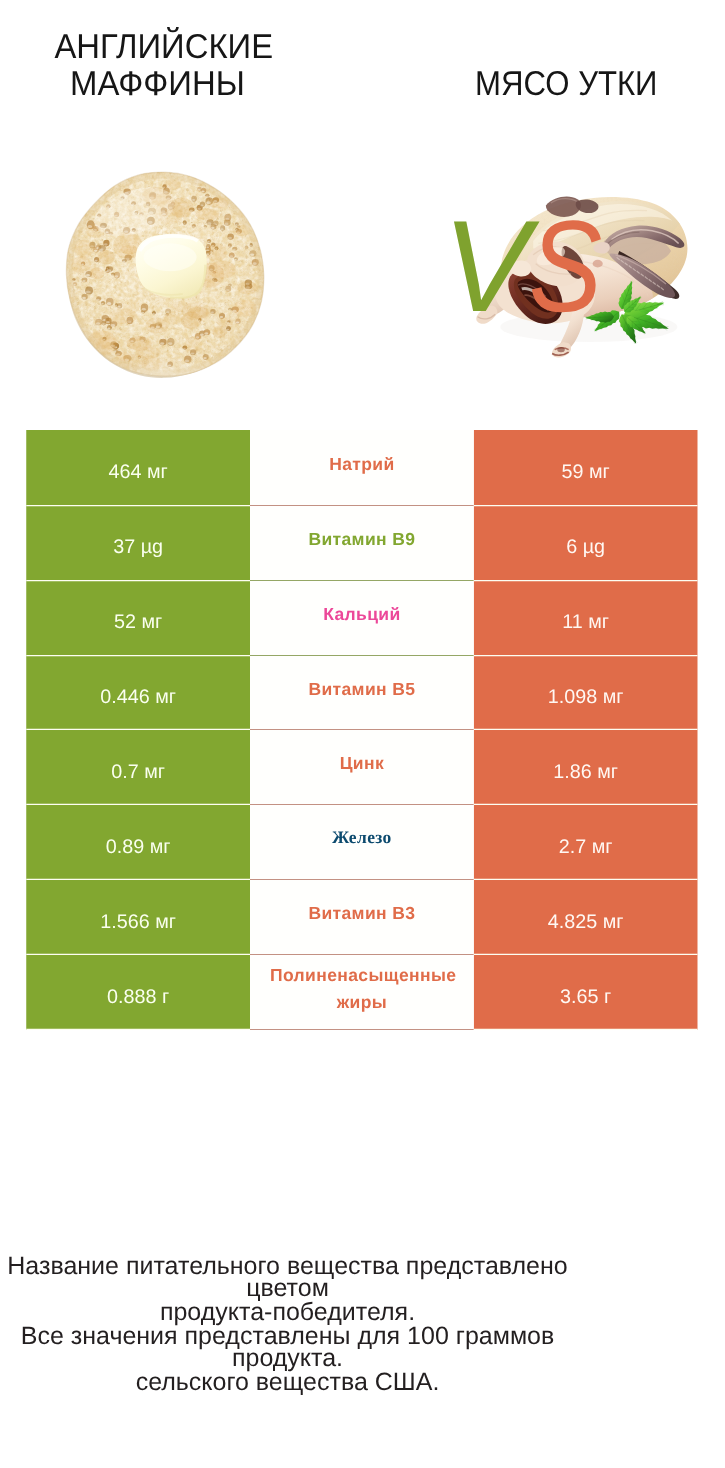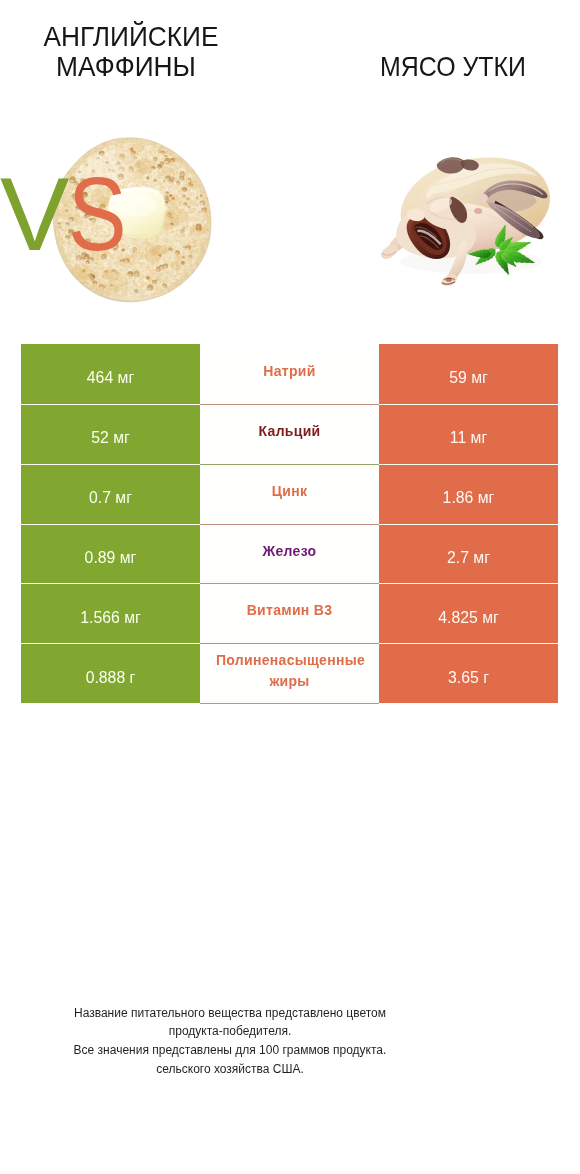--- a/index.html
+++ b/index.html
@@ -22,23 +22,24 @@
     color:#161616;text-align:center;white-space:pre;
   }
   .title-l1{left:31px;  top:22px;   width:200px; transform:scaleX(0.955);}
   .title-l2{left:25.5px;top:51.9px; width:200px; transform:scaleX(0.957);}
   .title-right{left:353px; top:51.9px; width:200px; transform:scaleX(0.906);}
 
   
   .img-muffin{position:absolute;left:50.5px;top:137px;width:162px;height:167px;}
   .img-duck  {position:absolute;left:377.5px;top:146px;width:174px;height:142px;}
   .vs{
-    position:absolute;left:0;top:162px;width:484px;text-align:left;
+    position:absolute;left:0;top:162px;width:484px;text-align:right;
     font-size:104px;line-height:104px;font-weight:400;letter-spacing:0px;
     white-space:pre;
+    font-style:italic;
   }
   .vs .v{color:#7FA22E;display:inline-block;}
   .vs .s{color:#E06C49;display:inline-block;transform:scaleX(0.845);transform-origin:left center;
          margin-right:-8px;margin-left:-1px;}
 
   
   .table{position:absolute;left:21px;top:344.4px;width:537px;
          border-collapse:collapse;table-layout:fixed;}
   .row{height:59.9px;}
   .cell{
@@ -52,21 +53,21 @@
   .cell.right{background:#E06C49;color:#FFF8F3;}
   .cell.mid{
     background:#FFFFFD;font-weight:700;font-size:14px;letter-spacing:0.3px;
     line-height:21px;padding:0 16px 6px;overflow:hidden;
     backface-visibility:hidden;
   }
 
   
   .footer{
     position:absolute;transform:translateZ(0);left:0;top:1003.6px;width:460px;text-align:center;
-    font-size:12px;line-height:18.7px;color:#231f20;font-weight:400;
+    font-size:20px;line-height:18.7px;color:#231f20;font-weight:400;
   }
 </style>
 </head>
 <body>
 
 <div class="page">
 
   <div class="title title-l1">АНГЛИЙСКИЕ</div>
   <div class="title title-l2">МАФФИНЫ</div>
   <div class="title title-right">МЯСО УТКИ</div>
@@ -634,47 +635,57 @@
   <div class="vs"><span class="v">V</span><span class="s">S</span></div>
 
   <table class="table" id="table">
       <tbody id="tbody">
         <tr class="row">
           <td class="cell left"><span>464 мг</span></td>
           <td class="cell mid" style="color: rgb(224, 108, 73); border-bottom: 1.1px solid rgb(195, 145, 131);">Натрий</td>
           <td class="cell right"><span>59 мг</span></td>
         </tr>
         <tr class="row">
+          <td class="cell left"><span>37 µg</span></td>
+          <td class="cell mid" style="color: rgb(130, 167, 48); border-bottom: 1.1px solid rgb(149, 167, 102);">Витамин B9</td>
+          <td class="cell right"><span>6 µg</span></td>
+        </tr>
+        <tr class="row">
           <td class="cell left"><span>52 мг</span></td>
-          <td class="cell mid" style="color: #7f1d1d; border-bottom: 1.1px solid rgb(149, 167, 102);">Кальций</td>
+          <td class="cell mid" style="color: #ec4899; border-bottom: 1.1px solid rgb(149, 167, 102);">Кальций</td>
           <td class="cell right"><span>11 мг</span></td>
+        </tr>
+        <tr class="row">
+          <td class="cell left"><span>0.446 мг</span></td>
+          <td class="cell mid" style="color: rgb(224, 108, 73); border-bottom: 1.1px solid rgb(195, 145, 131);">Витамин B5</td>
+          <td class="cell right"><span>1.098 мг</span></td>
         </tr>
         <tr class="row">
           <td class="cell left"><span>0.7 мг</span></td>
           <td class="cell mid" style="color: rgb(224, 108, 73); border-bottom: 1.1px solid rgb(195, 145, 131);">Цинк</td>
           <td class="cell right"><span>1.86 мг</span></td>
         </tr>
         <tr class="row">
           <td class="cell left"><span>0.89 мг</span></td>
-          <td class="cell mid" style="color: #701a75; border-bottom: 1.1px solid rgb(195, 145, 131);">Железо</td>
+          <td class="cell mid" style="color: #0c4a6e; border-bottom: 1.1px solid rgb(195, 145, 131); font-family: Liberation Serif, serif;">Железо</td>
           <td class="cell right"><span>2.7 мг</span></td>
         </tr>
         <tr class="row">
           <td class="cell left"><span>1.566 мг</span></td>
           <td class="cell mid" style="color: rgb(224, 108, 73); border-bottom: 1.1px solid rgb(195, 145, 131);">Витамин B3</td>
           <td class="cell right"><span>4.825 мг</span></td>
         </tr>
         <tr class="row">
           <td class="cell left"><span>0.888 г</span></td>
           <td class="cell mid" style="color: rgb(224, 108, 73); border-bottom: 1.1px solid rgb(195, 145, 131);">Полиненасыщенные жиры</td>
           <td class="cell right"><span>3.65 г</span></td>
         </tr>
       </tbody>
     </table>
 
   <div class="footer" id="footer">
       <div>Название питательного вещества представлено цветом</div>
       <div>продукта-победителя.</div>
       <div>Все значения представлены для 100 граммов продукта.</div>
-      <div>сельского хозяйства США.</div>
+      <div>сельского вещества США.</div>
     </div>
 
 </div>
 
 </body></html>

